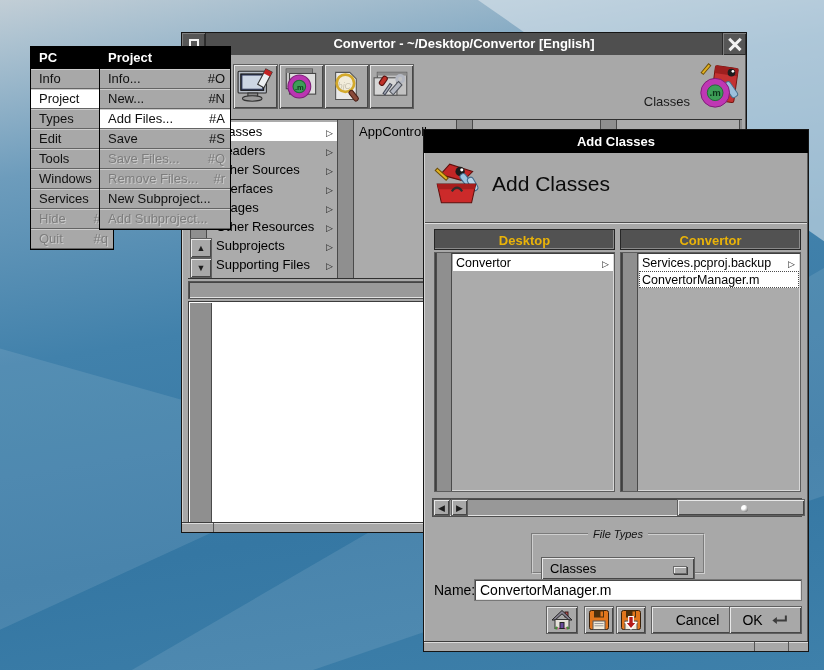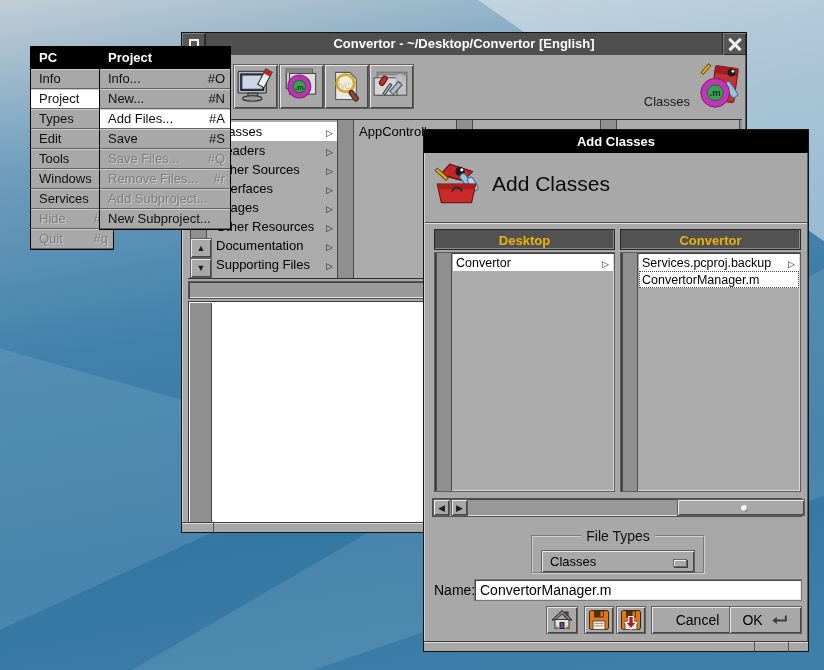--- a/index.html
+++ b/index.html
@@ -97,21 +97,21 @@
 
   .dlg-hscroll { position:absolute; left:8px; top:368px; width:370px; height:19px;
     background:#989898; border:1px solid #4e4e4e; }
   .dlg-hscroll .scr-btn { width:17px; height:17px; top:0; }
   .knob { position:absolute; left:244px; top:0; width:128px; height:17px; }
   .dimple { position:absolute; left:50%; top:5px; width:7px; height:7px; border-radius:50%;
     background:radial-gradient(circle at 32% 32%, #ffffff 0 30%, #6e6e6e 85%); }
 
   .ftypes { position:absolute; left:107px; top:398px; width:174px; height:46px;
     border:2px groove #cfcfcf; }
-  .ftypes legend { margin:0 auto; padding:0 5px; font-size:14px; color:#111; }
+  .ftypes legend { margin:11px auto; padding:0 5px; font-size:11px; color:#111;font-style:italic; }
   .popup { position:absolute; left:8px; right:8px; top:6px; height:23px;
     font-size:13px; line-height:21px; padding-left:8px; color:#000; }
   .popup-ind { position:absolute; right:7px; top:8px; width:14px; height:8px; background:#a8a8a8;
     border:1px solid #6a6a6a; box-shadow:1px 1px 0 #3f3f3f, inset 1px 1px 0 #eee; }
 
   .name-label { position:absolute; left:10px; top:452px; font-size:14px; color:#000; }
   .name-field { position:absolute; left:50px; top:449px; width:328px; height:22px; background:#fff;
     border:1px solid #777; box-shadow:inset 1px 1px 0 #4a4a4a, inset -1px -1px 0 #e8e8e8;
     font-size:14px; line-height:20px; padding-left:5px; white-space:nowrap; overflow:hidden; }
 
@@ -225,21 +225,21 @@
         </div>
       <div class="b-row">
           <span>Images</span>
           <span class="gl gl-r"></span>
         </div>
       <div class="b-row">
           <span>Other Resources</span>
           <span class="gl gl-r"></span>
         </div>
       <div class="b-row">
-          <span>Documentation</span>
+          <span>Subprojects</span>
           <span class="gl gl-r"></span>
         </div>
       <div class="b-row">
           <span>Supporting Files</span>
           <span class="gl gl-r"></span>
         </div>
     </div>
 
     <div class="col-strip" style="left:149px"></div>
     <div class="abs" style="left:167px; top:2px; width:100px; overflow:hidden">
@@ -325,25 +325,25 @@
       <span class="key">#S</span>
     </div>
   <div class="menu-item dis">
       <span>Save Files...</span>
       <span class="key">#Q</span>
     </div>
   <div class="menu-item dis">
       <span>Remove Files...</span>
       <span class="key">#r</span>
     </div>
+  <div class="menu-item">
+      <span>New Subproject...</span>
+    </div>
   <div class="menu-item dis">
       <span>Add Subproject...</span>
-    </div>
-  <div class="menu-item">
-      <span>New Subproject...</span>
     </div>
 </div>
 
 <div class="abs win" id="dialog">
   <div class="dlg-title">Add Classes</div>
 
   <svg class="abs" style="left:8px; top:29px; width:50px; height:50px" viewBox="0 0 48 48">
     <path d="M8 15 L17 5 l22 7 -9 9 z" fill="#c32626" stroke="#5e0f0c"></path>
     <rect x="8" y="8" width="3" height="14" transform="rotate(-48 9 15)" fill="#e2b322" stroke="#6e4e06"></rect>
     <circle cx="27" cy="12" r="4.5" fill="#1b1b1b"></circle>

